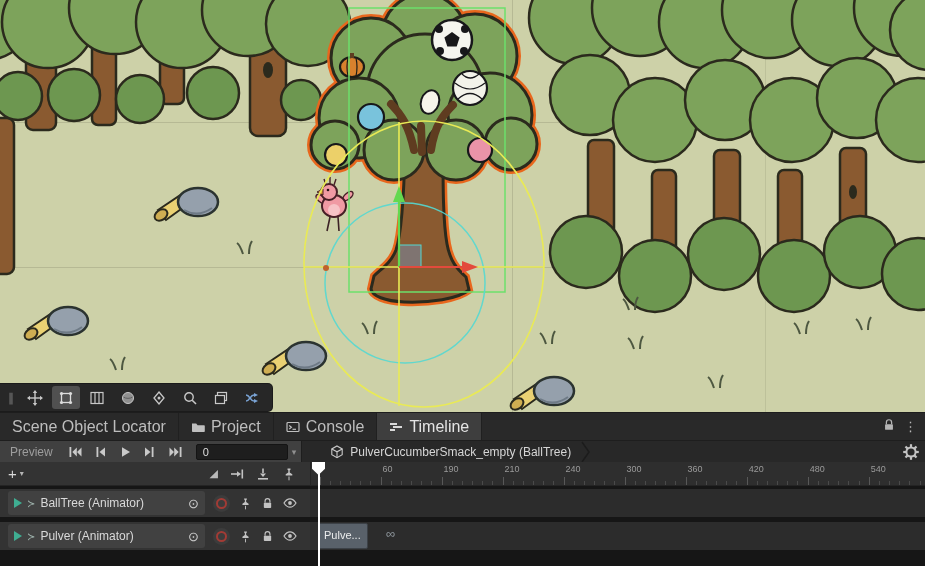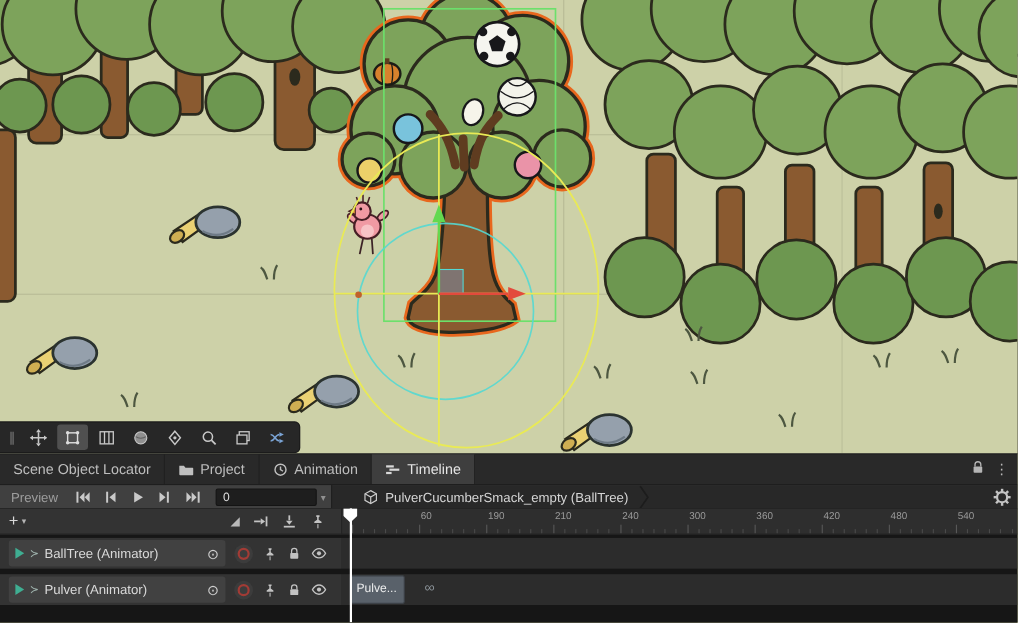--- a/index.html
+++ b/index.html
@@ -12,21 +12,21 @@
   .scene{position:relative;width:925px;height:412px;overflow:hidden;flex:none;background:#cdd1a8}
   .scene svg{display:block}
   .scene-toolbar{position:absolute;left:0;bottom:1px;height:27px;background:#272727;border-radius:0 4px 4px 0;
     display:flex;align-items:center;padding:0 6px 0 4px;gap:3px;box-shadow:0 0 0 1px #1b1b1b}
   .st-grip{color:#7d7d7d;font-size:12px;margin:0 4px}
   .st-btn{width:28px;height:23px;display:flex;align-items:center;justify-content:center;border-radius:3px}
   .st-btn.active{background:#505050}
 
   
   .tabbar{height:28px;background:#292929;display:flex;align-items:stretch;border-top:1px solid #1d1d1d;flex:none}
-  .tab{display:flex;align-items:center;gap:6px;padding:0 12px;font-size:13px;color:#bdbdbd;border-right:1px solid #202020;white-space:nowrap}
+  .tab{display:flex;align-items:center;gap:6px;padding:0 12px;font-size:16px;color:#bdbdbd;border-right:1px solid #202020;white-space:nowrap}
   .tab.active{background:#3e3e3e;color:#e4e4e4}
   .tab-icon{display:flex;align-items:center}
   .tabbar-right{margin-left:auto;display:flex;align-items:center;gap:8px;padding-right:8px}
   .kebab{font-size:13px;color:#b9b9b9;line-height:1}
 
   
   .transport{height:22px;background:#404040;display:flex;align-items:center;flex:none;border-top:1px solid #1e1e1e}
   .preview-btn{font-size:12px;color:#9d9d9d;padding:0 10px}
   .tr-btn{width:25px;height:22px;display:flex;align-items:center;justify-content:center}
   .frame-field{width:92px;height:16px;background:#1e1e1e;border:1px solid #141414;border-radius:2px;margin-left:8px;
@@ -330,25 +330,26 @@
       <span class="tab-icon">
         <svg width="14" height="14" viewBox="0 0 14 14">
             <path d="M1,3.5 h4.2 l1.4,1.8 H13 a.8.8 0 0 1 .8.8 V11.2 a.8.8 0 0 1 -.8.8 H1.8 A.8.8 0 0 1 1,11.2 Z" fill="#bfbfbf"></path>
           </svg>
       </span>
       <span>Project</span>
     </div>
     <div class="tab">
       <span class="tab-icon">
         <svg width="14" height="14" viewBox="0 0 14 14">
-            <circle cx="7" cy="7" r="5" fill="none" stroke="#bfbfbf" stroke-width="1.3"></circle>
-            <path d="M7,4 V7 L9.3,8.4" fill="none" stroke="#bfbfbf" stroke-width="1.3"></path>
+            <rect x="1" y="2.5" width="12" height="9" rx="1" fill="none" stroke="#bfbfbf" stroke-width="1.2"></rect>
+            <path d="M3.2,5.5 l2.2,1.8 -2.2,1.8" fill="none" stroke="#bfbfbf" stroke-width="1.2"></path>
+            <line x1="6.5" y1="9.3" x2="10" y2="9.3" stroke="#bfbfbf" stroke-width="1.2"></line>
           </svg>
       </span>
-      <span>Animation</span>
+      <span>Console</span>
     </div>
     <div class="tab active">
       <span class="tab-icon">
         <svg width="14" height="14" viewBox="0 0 14 14">
             <g fill="#d8d8d8">
               <rect x="1" y="3" width="7" height="2"></rect>
               <rect x="4" y="6" width="9" height="2"></rect>
               <rect x="1" y="9" width="5" height="2"></rect>
             </g>
           </svg>

